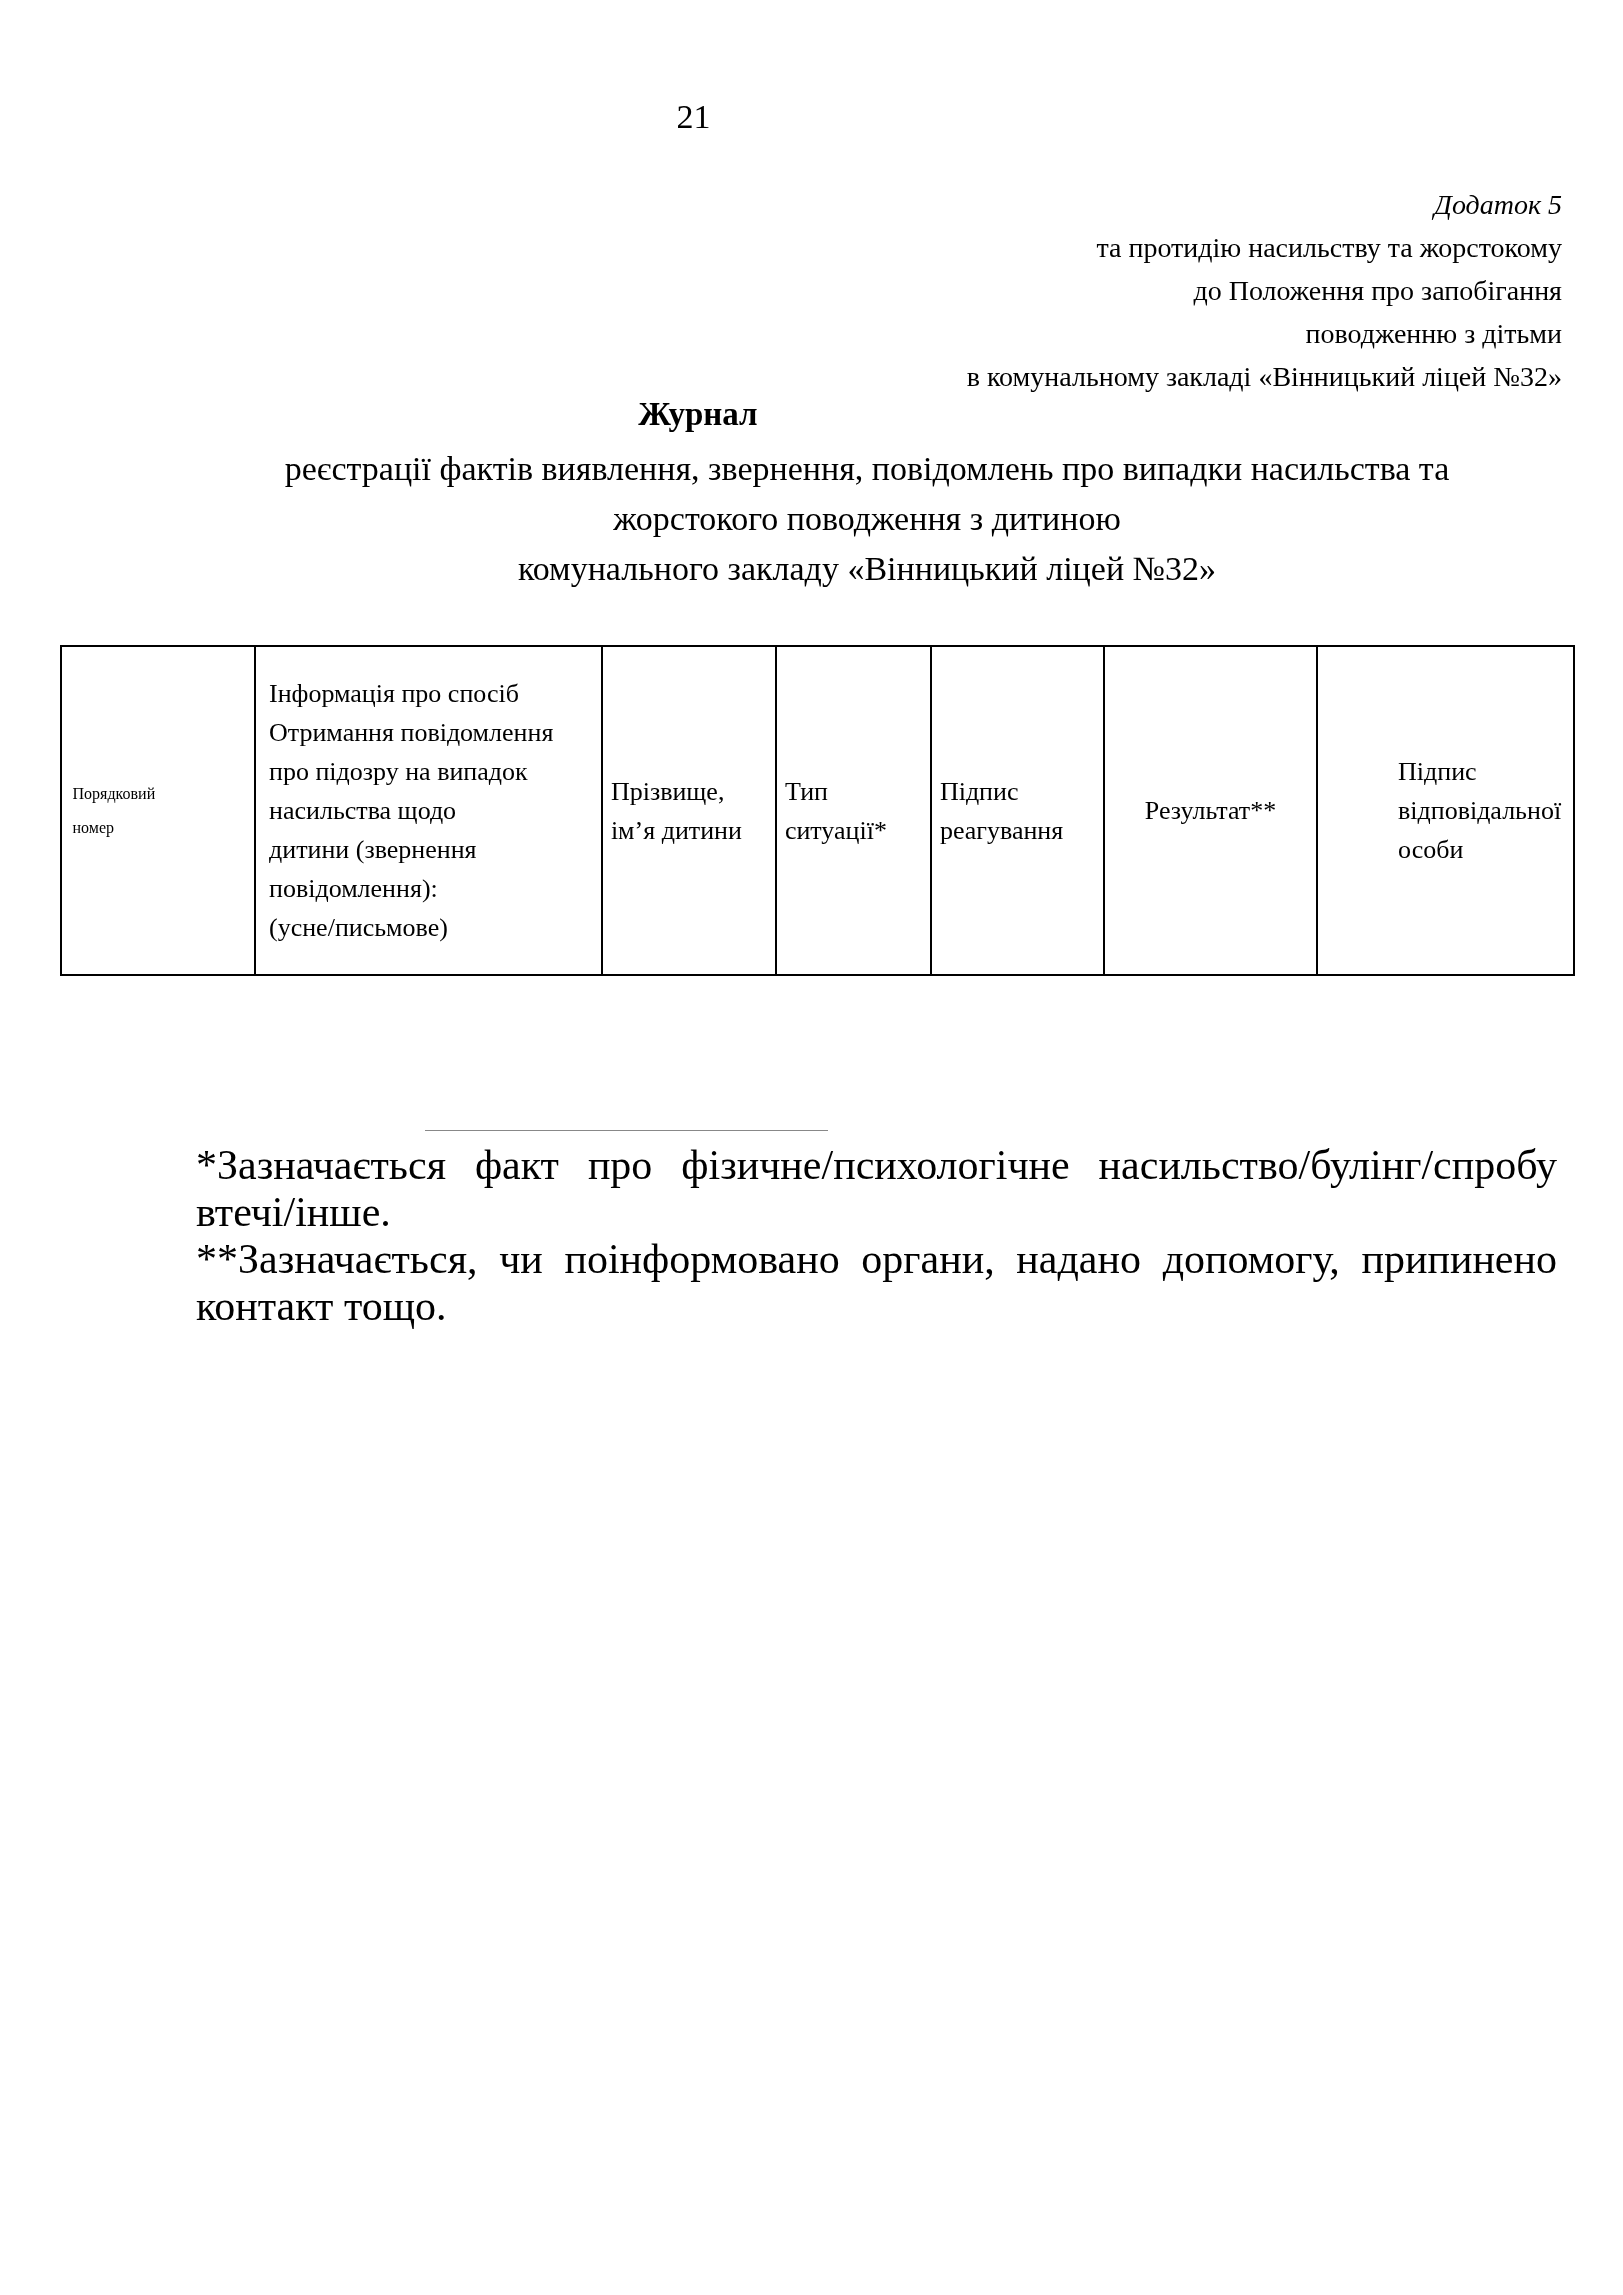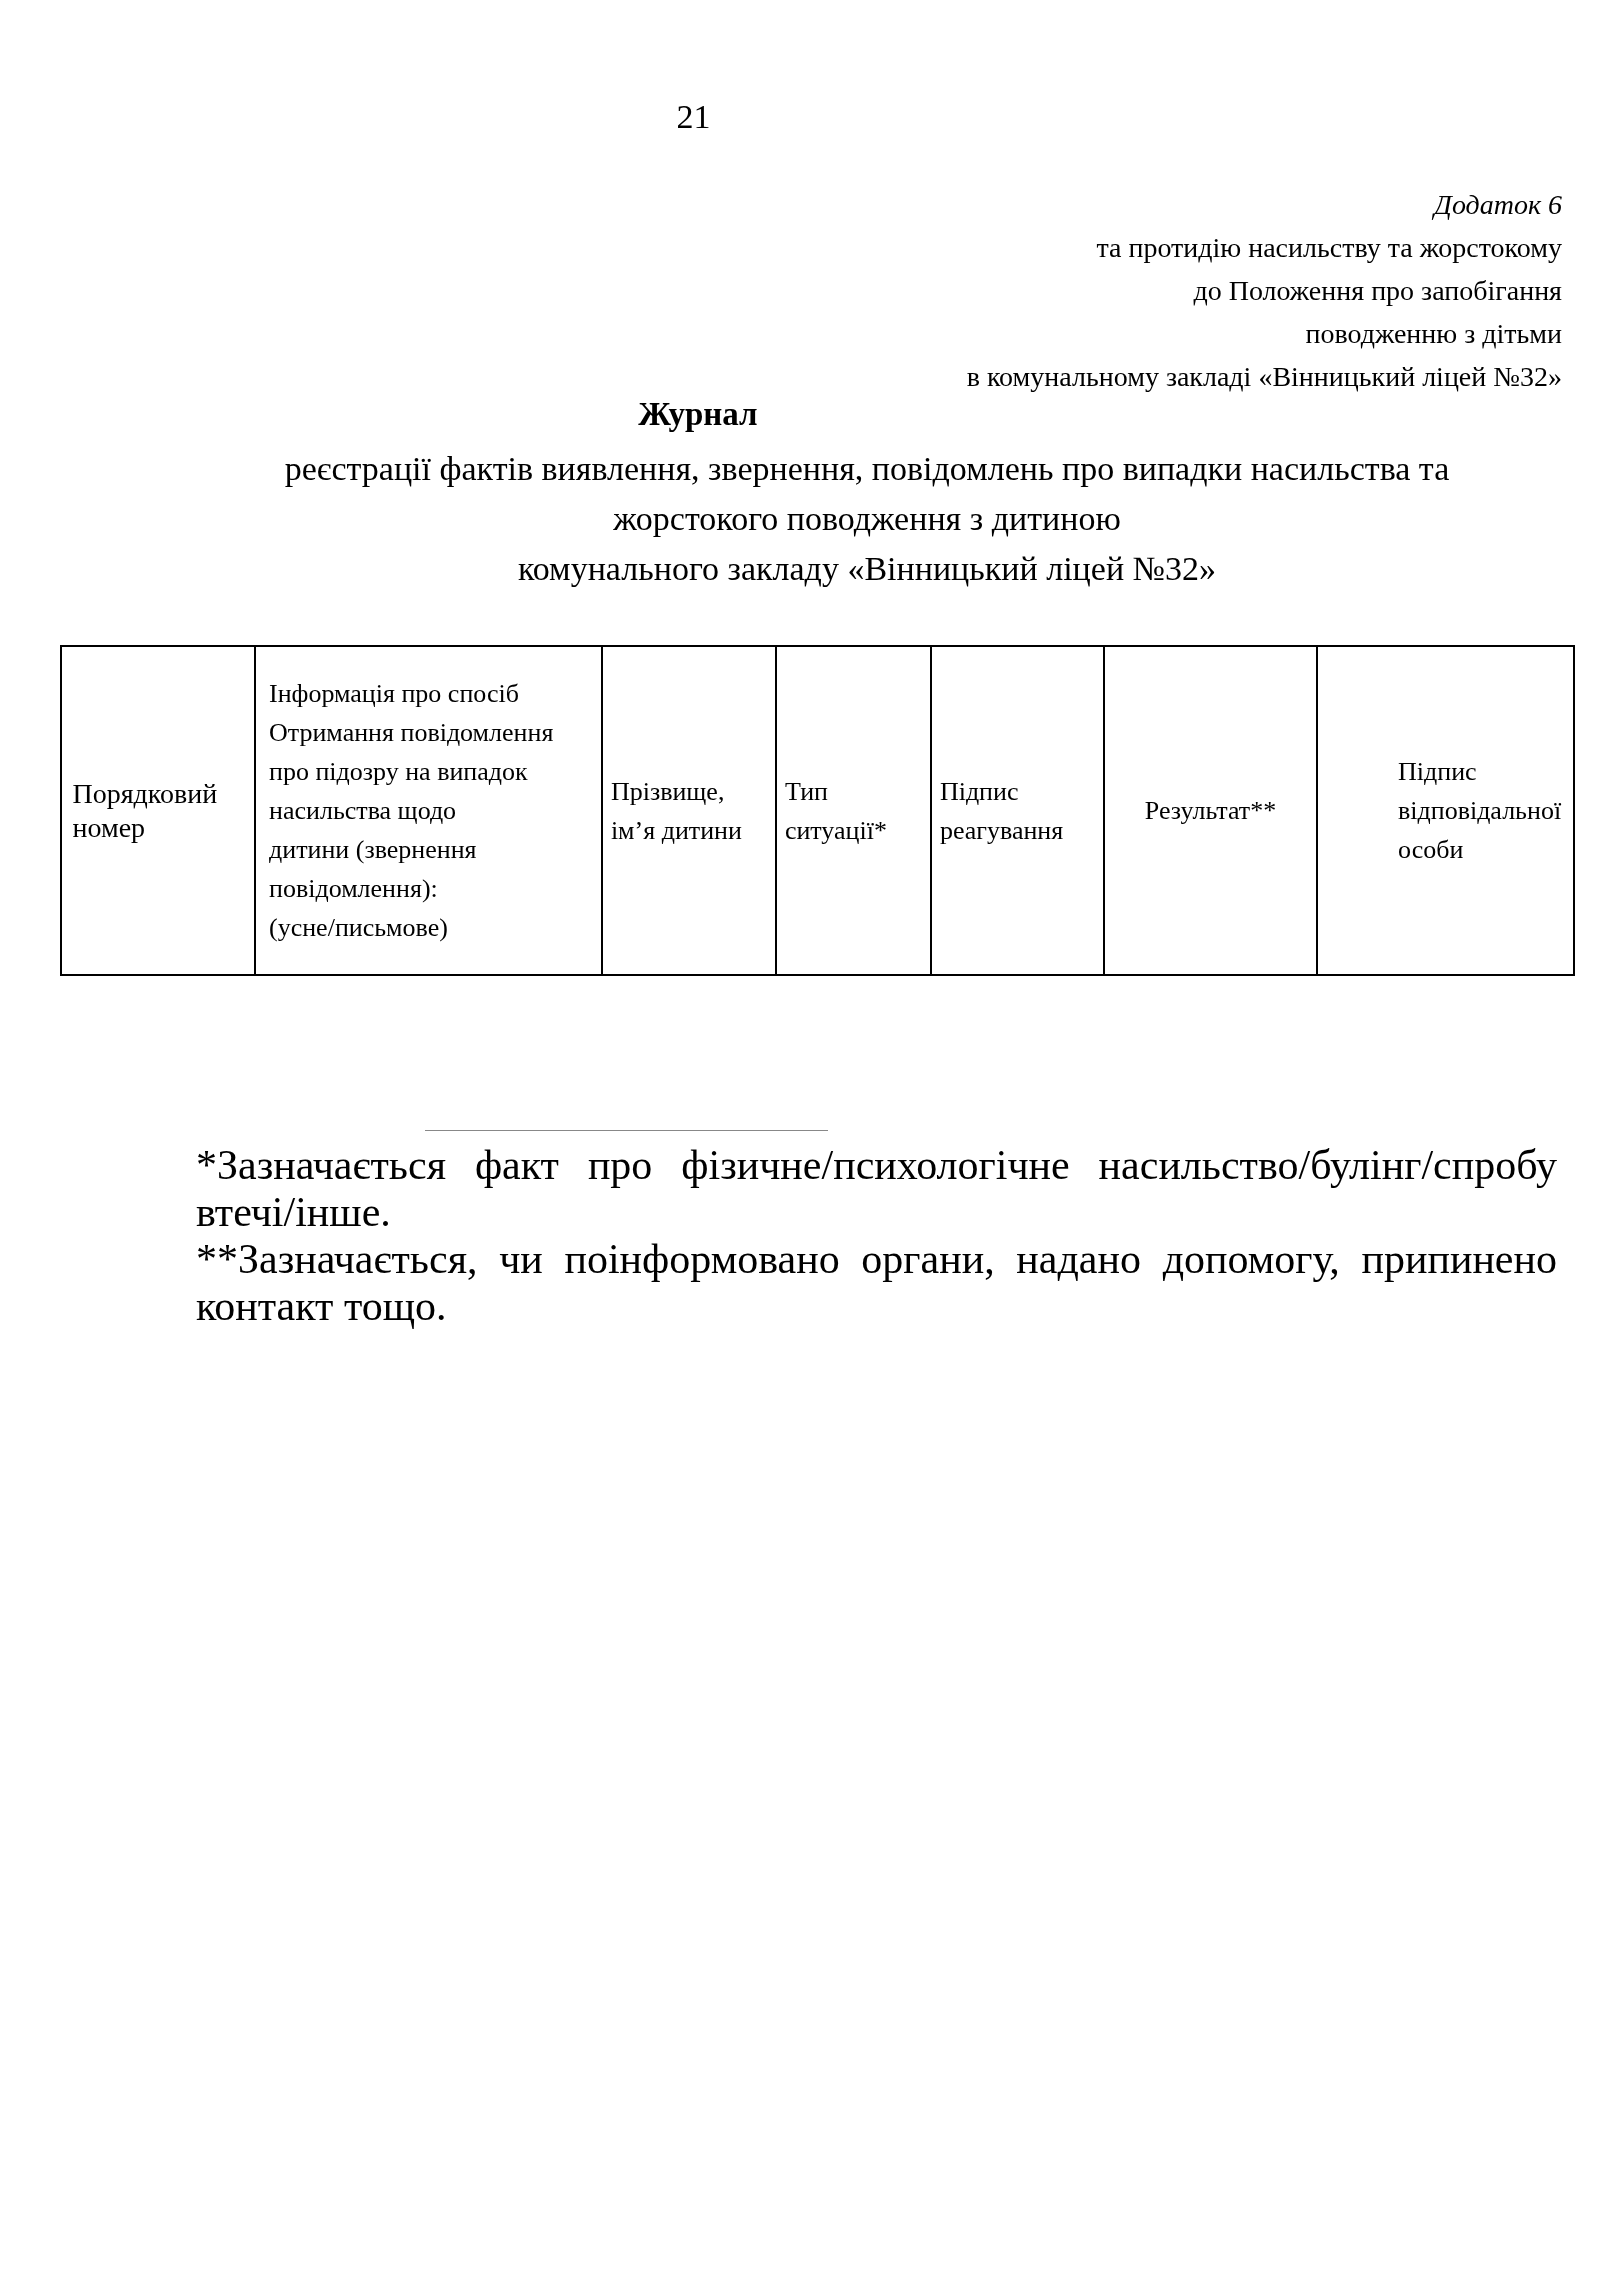--- a/index.html
+++ b/index.html
@@ -16,38 +16,38 @@
   #subtitle .line { display:block; white-space: nowrap; }
 
   table#journal {
     position: absolute; left: 60px; top: 645px; width: 1514px; height: 331px;
     border-collapse: collapse; table-layout: fixed;
   }
   #journal td {
     border: 2.6px solid #000; vertical-align: middle; font-size: 26px; line-height: 39px;
     padding: 0 7.9px; text-align: left;
   }
-  #journal td.c0 { font-size: 28px; line-height: 34px; padding-left: 10.5px; }
+  #journal td.c0 { font-size: 16px; line-height: 34px; padding-left: 10.5px; }
   #journal td.c1 { padding-left: 13px; padding-right: 1.3px; }
   #journal td.c6 { text-align: center; }
   #journal td.c7 { padding-left: 80px; }
   .pre { white-space: pre-line; }
 
   #fn-rule { left: 425px; top: 1130px; width: 403px; height: 0; border-top: 1.3px solid #888; }
   #footnotes { left: 196px; width: 1361px; top: 1142px; font-size: 42px; line-height: 47px; }
   #footnotes .fn { display: block; text-align: justify; }
   #footnotes .fn2 { text-align-last: left; }
 </style>
 </head>
 <body>
 
 <div id="page-number" class="abs">21</div>
 
 <div id="appendix" class="abs">
-  <div class="lbl">Додаток 6</div>
+  <div class="lbl">Додаток 5</div>
   <div>та протидію насильству та жорстокому</div>
   <div>до Положення про запобігання</div>
   <div>поводженню з дітьми</div>
   <div>в комунальному закладі «Вінницький ліцей №32»</div>
 </div>
 
 <div id="title" class="abs">Журнал</div>
 
 <div id="subtitle" class="abs">
   <span class="line">реєстрації фактів виявлення, звернення, повідомлень про випадки насильства та</span>

